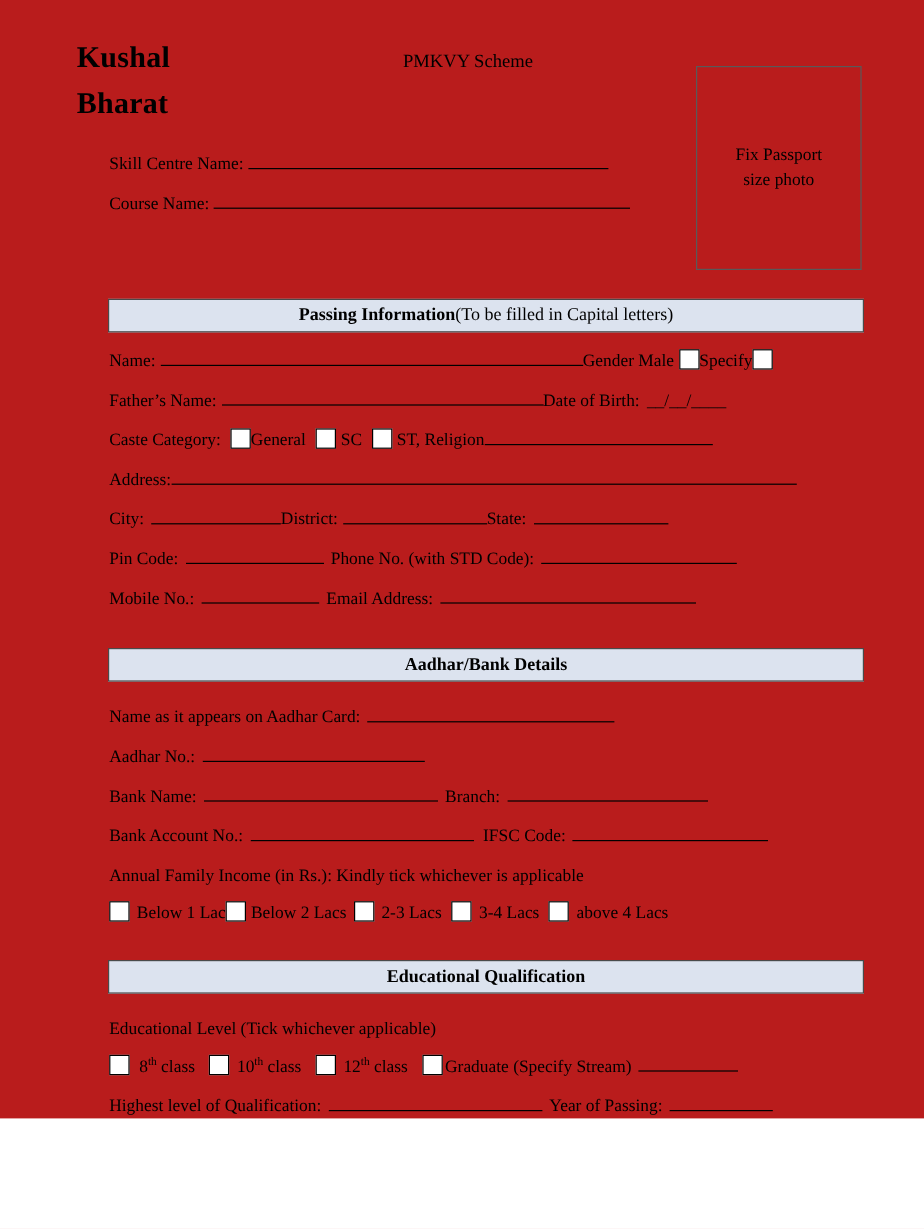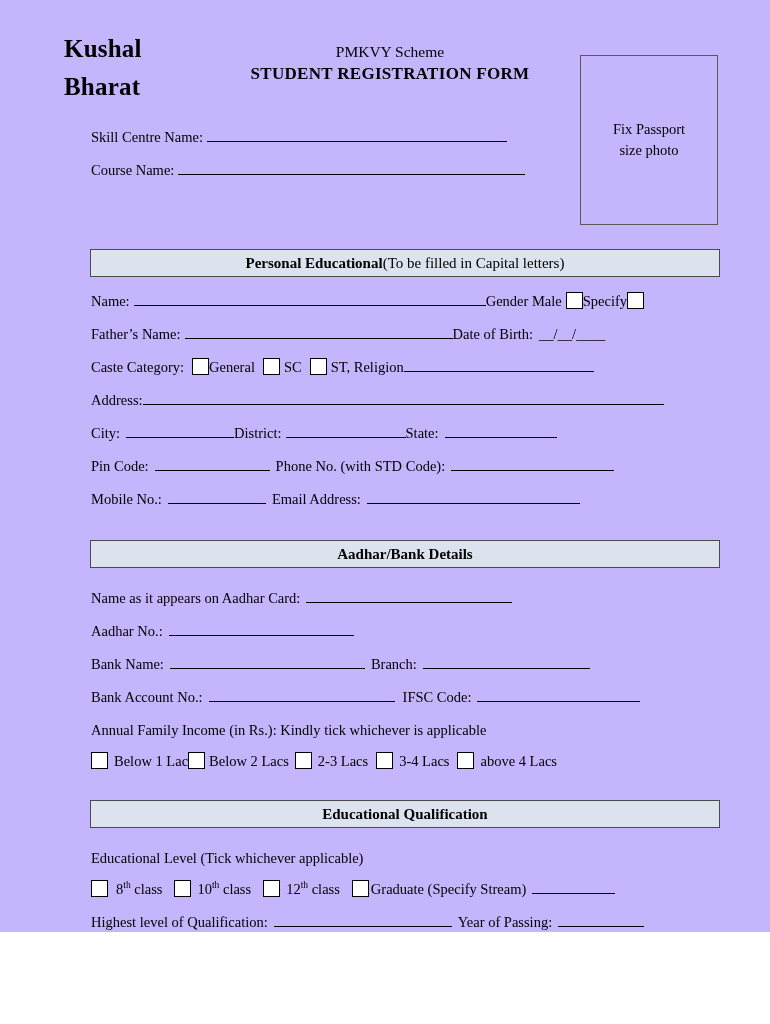--- a/index.html
+++ b/index.html
@@ -13,21 +13,21 @@
     position: relative;
     font-family: "Liberation Serif", "DejaVu Serif", serif;
     color: #000000;
     overflow: hidden;
   }
 
   .page {
     position: relative;
     width: 770px;
     height: 932px;
-    background: #c4b5fd;
+    background: #b91c1c;
   }
 
   
   .logo {
     position: absolute;
     left: 64px;
     top: 30px;
     width: 150px;
     font-family: "Liberation Serif", "DejaVu Serif", serif;
     font-weight: bold;
@@ -153,41 +153,40 @@
 
 <div class="page">
 
   <div class="logo">
     <div>Kushal</div>
     <div>Bharat</div>
   </div>
 
   <div class="title-block">
     <div class="title-sub">PMKVY Scheme</div>
-    <div class="title-main">STUDENT REGISTRATION FORM</div>
   </div>
 
   <div class="photo-box">
     <div class="photo-text">
       <div>Fix Passport</div>
       <div>size photo</div>
     </div>
   </div>
 
   <div class="toprow" style="top:127px;">
     <span class="lbl">Skill Centre Name:</span><span class="sp4"></span><span class="ul" style="width:300px;"></span>
   </div>
 
   <div class="toprow" style="top:160px;">
     <span class="lbl">Course Name:</span><span class="sp4"></span><span class="ul" style="width:347px;"></span>
   </div>
 
 
   <div class="section-bar" style="top:249px;">
-    <span class="sec-strong">Personal Educational</span>
+    <span class="sec-strong">Passing Information</span>
       <span class="sec-note"> (To be filled in Capital letters)</span>
   </div>
 
   <div class="row" style="top:291px;">
     <span>Name:</span><span class="sp4"></span><span class="ul" style="width:352px;"></span><span>Gender Male</span><span class="sp4"></span><span class="cbox"></span><span>Specify</span><span class="cbox"></span>
   </div>
 
   <div class="row" style="top:324px;">
     <span>Father’s Name:</span><span class="sp4"></span><span class="ul" style="width:268px;"></span><span>Date of Birth:</span><span class="sp6"></span><span>__/__/____</span>
   </div>

